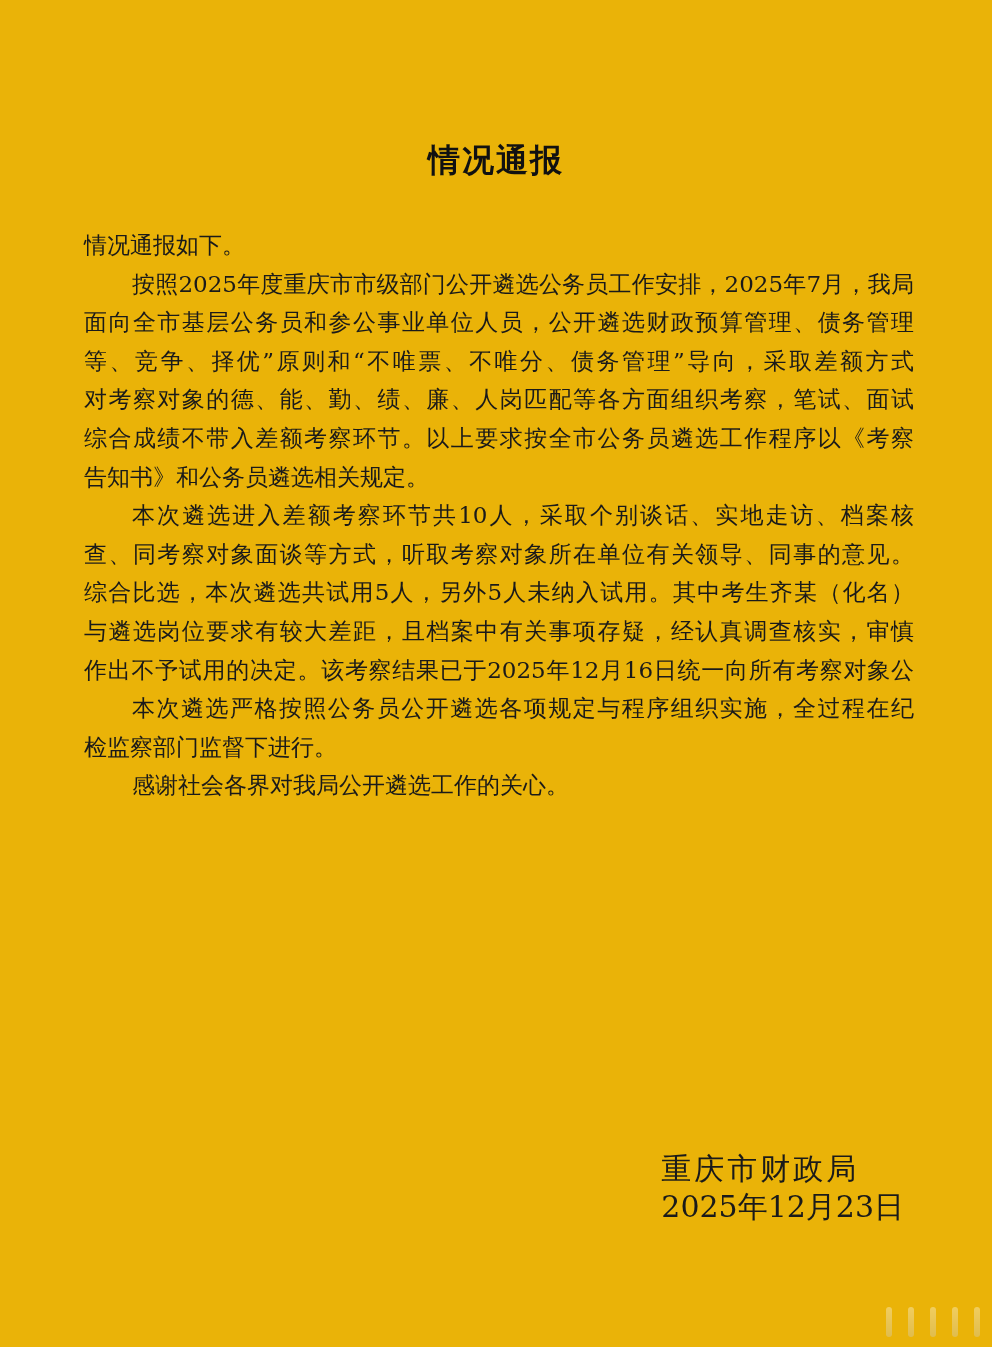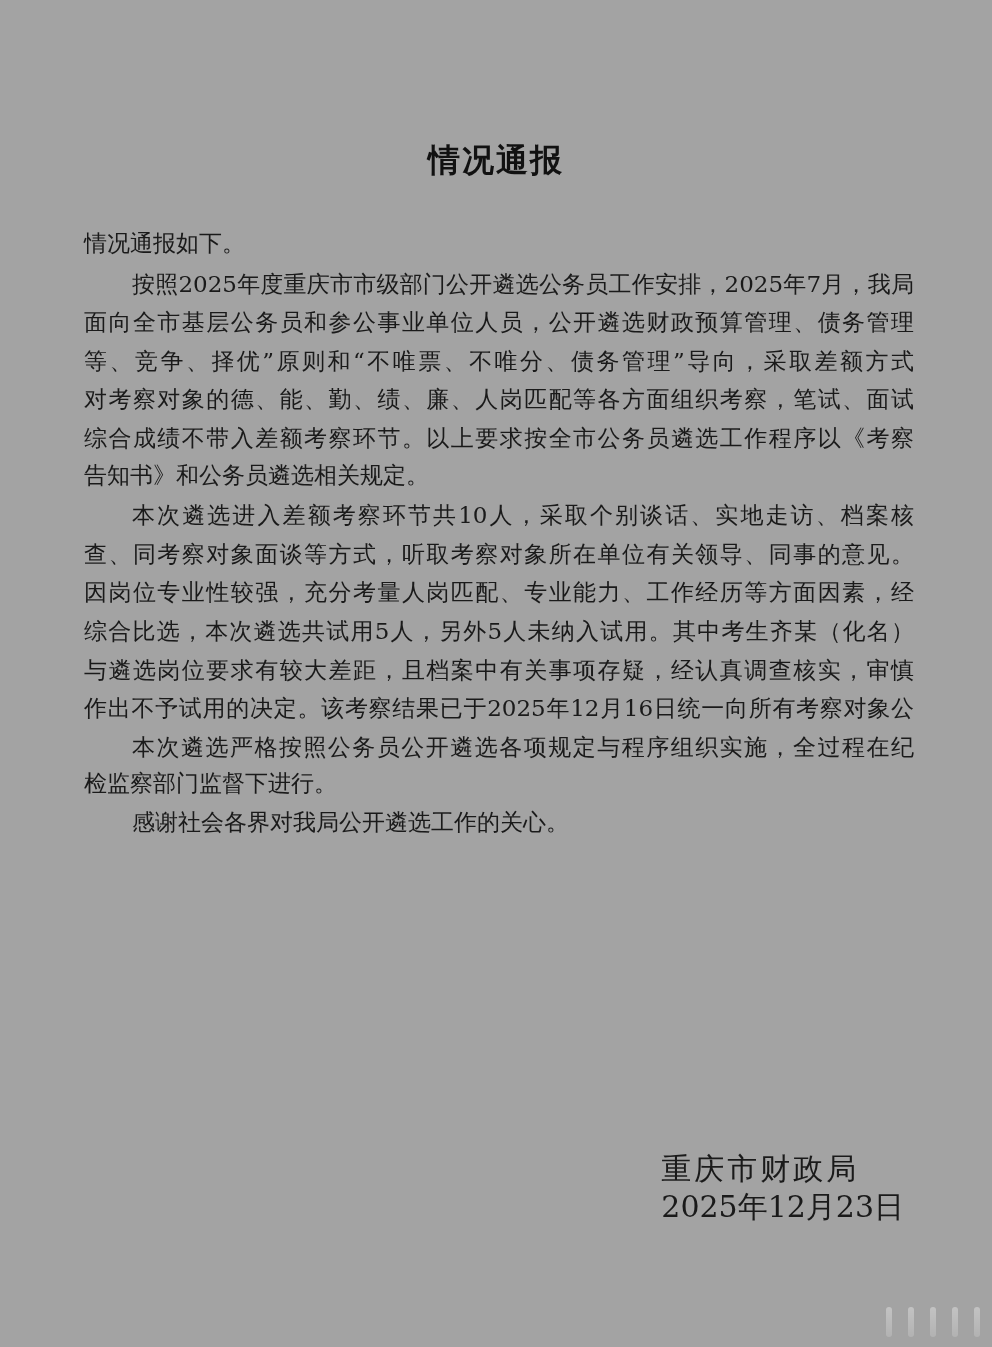--- a/index.html
+++ b/index.html
@@ -13,21 +13,21 @@
       position: relative;
       overflow: hidden;
       color: #1a1a1a;
       font-family: "DejaVu Serif", "Liberation Serif", serif;
     }
     .page {
       position: absolute;
       left: 0; top: 0;
       width: 992px;
       height: 1347px;
-      background: #a3a3a3;
+      background: #eab308;
     }
     .title {
       position: absolute;
       top: 136px;
       left: 0;
       width: 992px;
       text-align: center;
       font-size: 32px;
       font-weight: bold;
       letter-spacing: 2px;
@@ -48,21 +48,20 @@
       white-space: nowrap;
       text-align: justify;
       text-align-last: justify;
       letter-spacing: 0px;
     }
     .line.indent {
       padding-left: 48px;
     }
     .line.last {
       text-align-last: left;
-      font-family: Liberation Mono, monospace;
     }
     .signature {
       position: absolute;
       right: 88px;
       top: 1150px;
       text-align: left;
       font-size: 30px;
       line-height: 38px;
     }
     .signature div {
@@ -106,21 +105,20 @@
       <span class="line">面向全市基层公务员和参公事业单位人员，公开遴选财政预算管理、债务管理</span>
       <span class="line">等、竞争、择优”原则和“不唯票、不唯分、债务管理”导向，采取差额方式</span>
       <span class="line">对考察对象的德、能、勤、绩、廉、人岗匹配等各方面组织考察，笔试、面试</span>
       <span class="line">综合成绩不带入差额考察环节。以上要求按全市公务员遴选工作程序以《考察</span>
       <span class="line last">告知书》和公务员遴选相关规定。</span>
     </div>
 
     <div>
       <span class="line indent">本次遴选进入差额考察环节共10人，采取个别谈话、实地走访、档案核</span>
       <span class="line">查、同考察对象面谈等方式，听取考察对象所在单位有关领导、同事的意见。</span>
-      <span class="line">因岗位专业性较强，充分考量人岗匹配、专业能力、工作经历等方面因素，经</span>
       <span class="line">综合比选，本次遴选共试用5人，另外5人未纳入试用。其中考生齐某（化名）</span>
       <span class="line">与遴选岗位要求有较大差距，且档案中有关事项存疑，经认真调查核实，审慎</span>
       <span class="line">作出不予试用的决定。该考察结果已于2025年12月16日统一向所有考察对象公</span>
     </div>
 
     <div>
       <span class="line indent">本次遴选严格按照公务员公开遴选各项规定与程序组织实施，全过程在纪</span>
       <span class="line last">检监察部门监督下进行。</span>
     </div>
 

